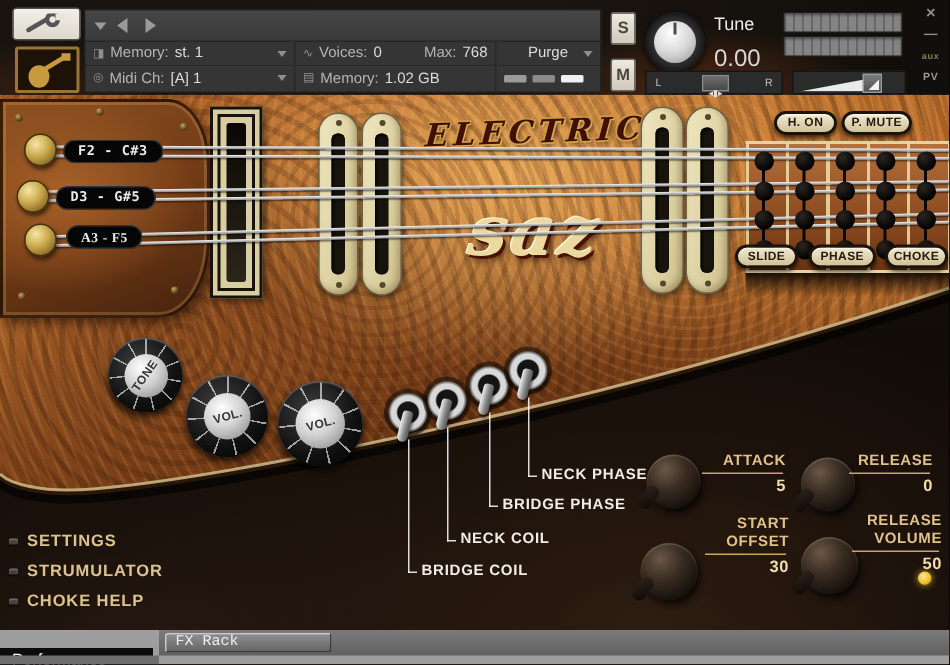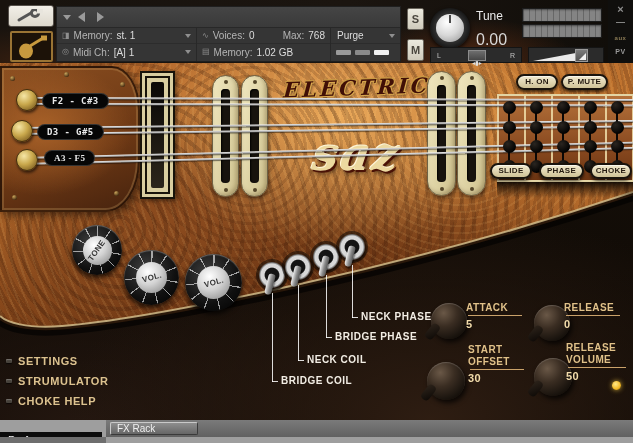--- a/index.html
+++ b/index.html
@@ -182,41 +182,41 @@
   .callout{position:absolute;width:1px;background:rgba(255,255,255,.85);z-index:13;}
   .callout::after{content:"";position:absolute;left:0;bottom:0;width:6px;height:1px;background:rgba(255,255,255,.85);}
   .sw-label{position:absolute;z-index:13;color:#f2ede4;font-size:10px;font-weight:bold;letter-spacing:.5px;white-space:nowrap;}
 
   
   .env-knob{position:absolute;border-radius:50%;z-index:12;
     background:radial-gradient(circle at 35% 28%,#6a5847 0%,#3a2d22 38%,#15100b 78%);
     box-shadow:2px 3px 5px rgba(0,0,0,.75), inset 0 1px 1px rgba(255,255,255,.18);}
   .env-knob::after{content:"";position:absolute;left:-3px;bottom:-1px;width:9px;height:17px;border-radius:4px;
     background:linear-gradient(120deg,#2e241b,#0d0906);transform:rotate(38deg);}
-  .env-lab{position:absolute;z-index:13;text-align:left;color:#e0c189;font-size:10px;font-weight:bold;letter-spacing:.4px;line-height:12px;}
+  .env-lab{position:absolute;z-index:13;text-align:right;color:#e0c189;font-size:10px;font-weight:bold;letter-spacing:.4px;line-height:12px;}
   .env-line2:empty{display:none;}
   .env-rule{height:1px;background:#caa26a;margin:1px 2px 2px;}
   .env-val{font-size:11px;font-weight:bold;color:#f2dcab;}
   .led{position:absolute;left:612px;top:381px;width:9px;height:9px;border-radius:50%;z-index:13;
     background:radial-gradient(circle at 40% 35%,#ffe98a,#f2b824 60%,#7a5a10);box-shadow:0 0 5px rgba(245,200,66,.8);}
 
   
   .menu-item{position:absolute;left:18px;z-index:13;color:#dcc28f;font-size:11px;font-weight:bold;letter-spacing:.6px;}
   .menu-bullet{position:absolute;left:-12px;top:4px;width:6px;height:4px;border-radius:1px;
     background:#46413a;box-shadow:inset 0 1px 1px rgba(255,255,255,.25), 0 1px 1px rgba(0,0,0,.6);}
 
   
   .tabbar{position:absolute;left:0;top:420px;width:633px;height:23px;z-index:50;background:#9e9e9e;}
   .tab-grey{position:absolute;left:106px;top:0;width:527px;height:17px;background:linear-gradient(#7a7a7a,#616161);}
   .tab-black{position:absolute;left:0;top:12px;width:102px;height:17px;background:#0c0c0c;color:#f2f2f2;
     font-size:11px;line-height:17px;padding-left:8px;}
   .tab-underblack{position:absolute;left:0;top:17px;width:106px;height:6px;background:#6e6e6e;}
-  .fx-btn{position:absolute;left:4px;top:2px;width:88px;height:13px;border-radius:2px;
+  .fx-btn{position:absolute;left:4px;top:2px;width:111px;height:13px;border-radius:2px;
     background:linear-gradient(#8e8e8e,#666);border:1px solid;border-color:#c9c9c9 #3a3a3a #3a3a3a #c9c9c9;
-    color:#efefef;font-size:10px;line-height:11px;padding-left:6px;}
+    color:#efefef;font-size:10px;line-height:11px;padding-left:6px;font-family:Liberation Mono, monospace;}
 </style>
 </head>
 <body>
 
 <div class="stage">
 
   <div class="body-wood"></div>
   <div class="body-texture"></div>
   <svg class="binding-svg" width="633" height="443">
     <path d="M633 197 C520 235 400 267 300 289 C200 311 112 327 62 331 C26 334 6 327 0 321" stroke="rgba(0,0,0,.6)" stroke-width="8" fill="none"></path>
@@ -432,21 +432,21 @@
             <span class="val">768</span>
           </div>
           <div class="hrow" style="border-bottom:none;">
             <span class="mini-icon">▤</span>
             <span>Memory:</span>
             <span class="val">1.02 GB</span>
           </div>
         </div>
         <div class="hdr-colR">
           <div class="hrow">
-            <span class="val" style="margin-left:1px;">Purge</span>
+            <span class="val" style="margin-left:16px;">Purge</span>
             <span class="dd-caret"></span>
           </div>
           <div class="meter-segs">
             <i class="seg1"></i>
               <i class="seg2"></i>
               <i class="seg3"></i>
           </div>
         </div>
       </div>
     </div>

